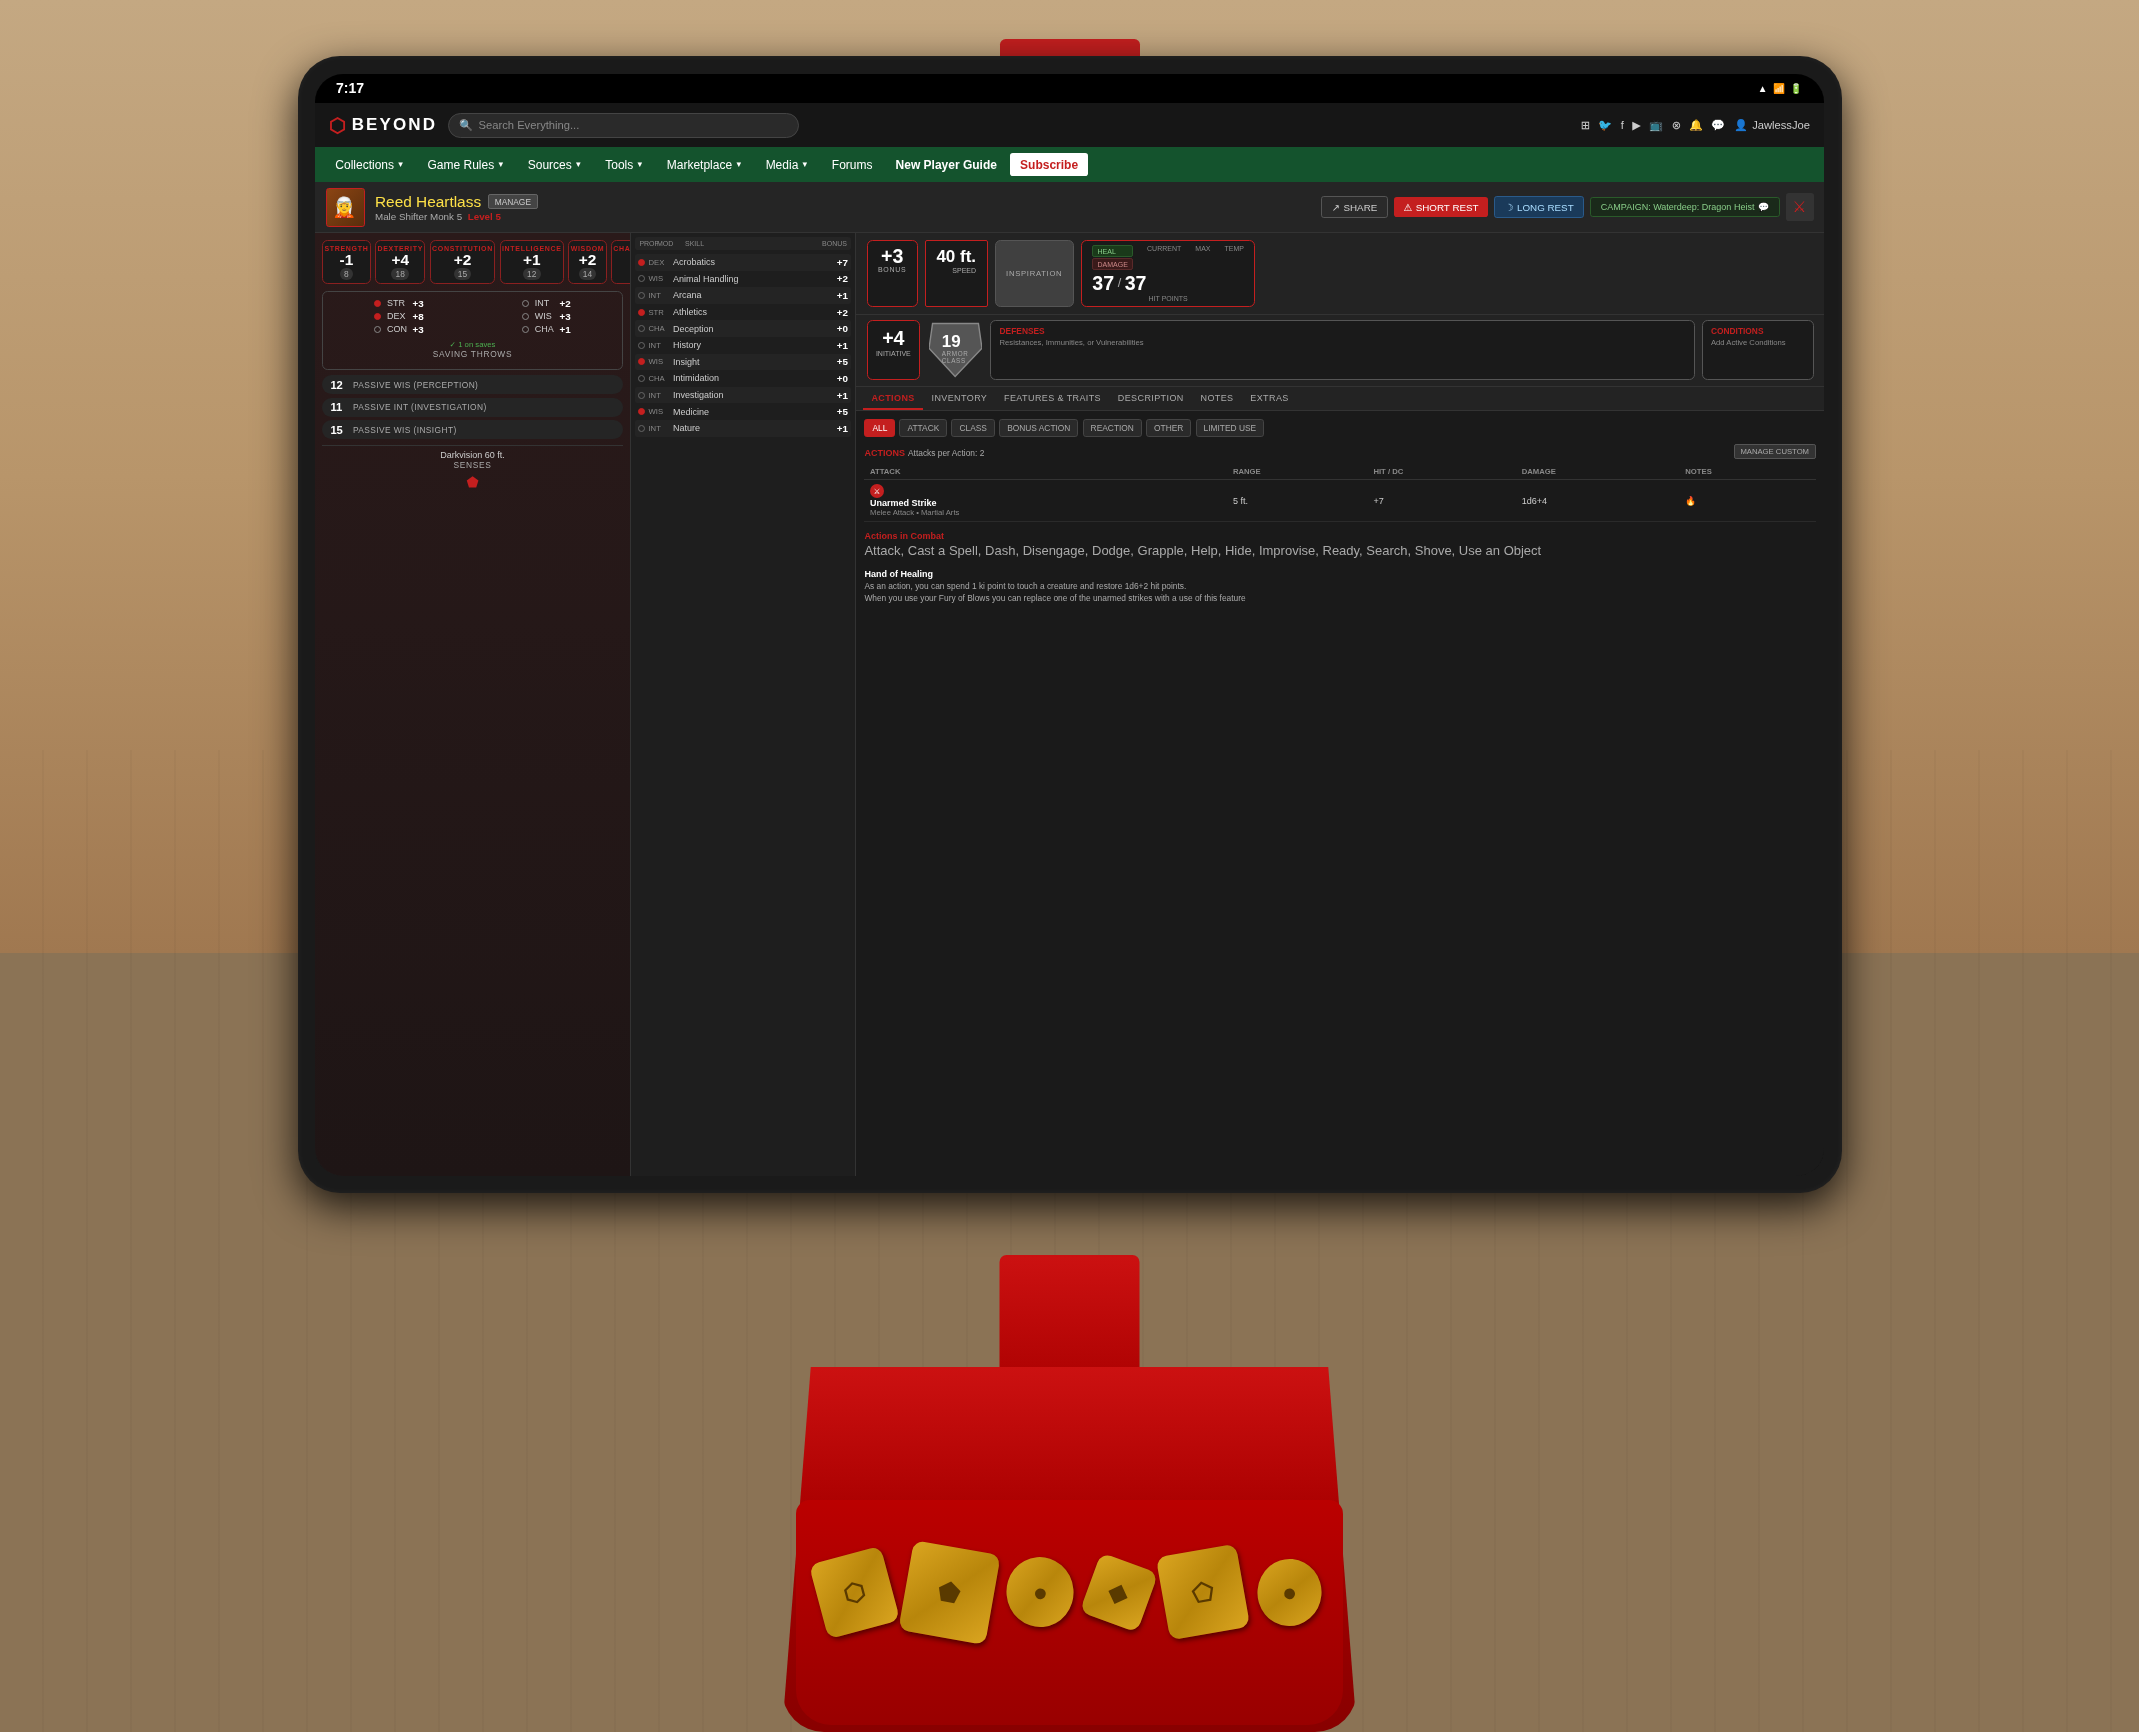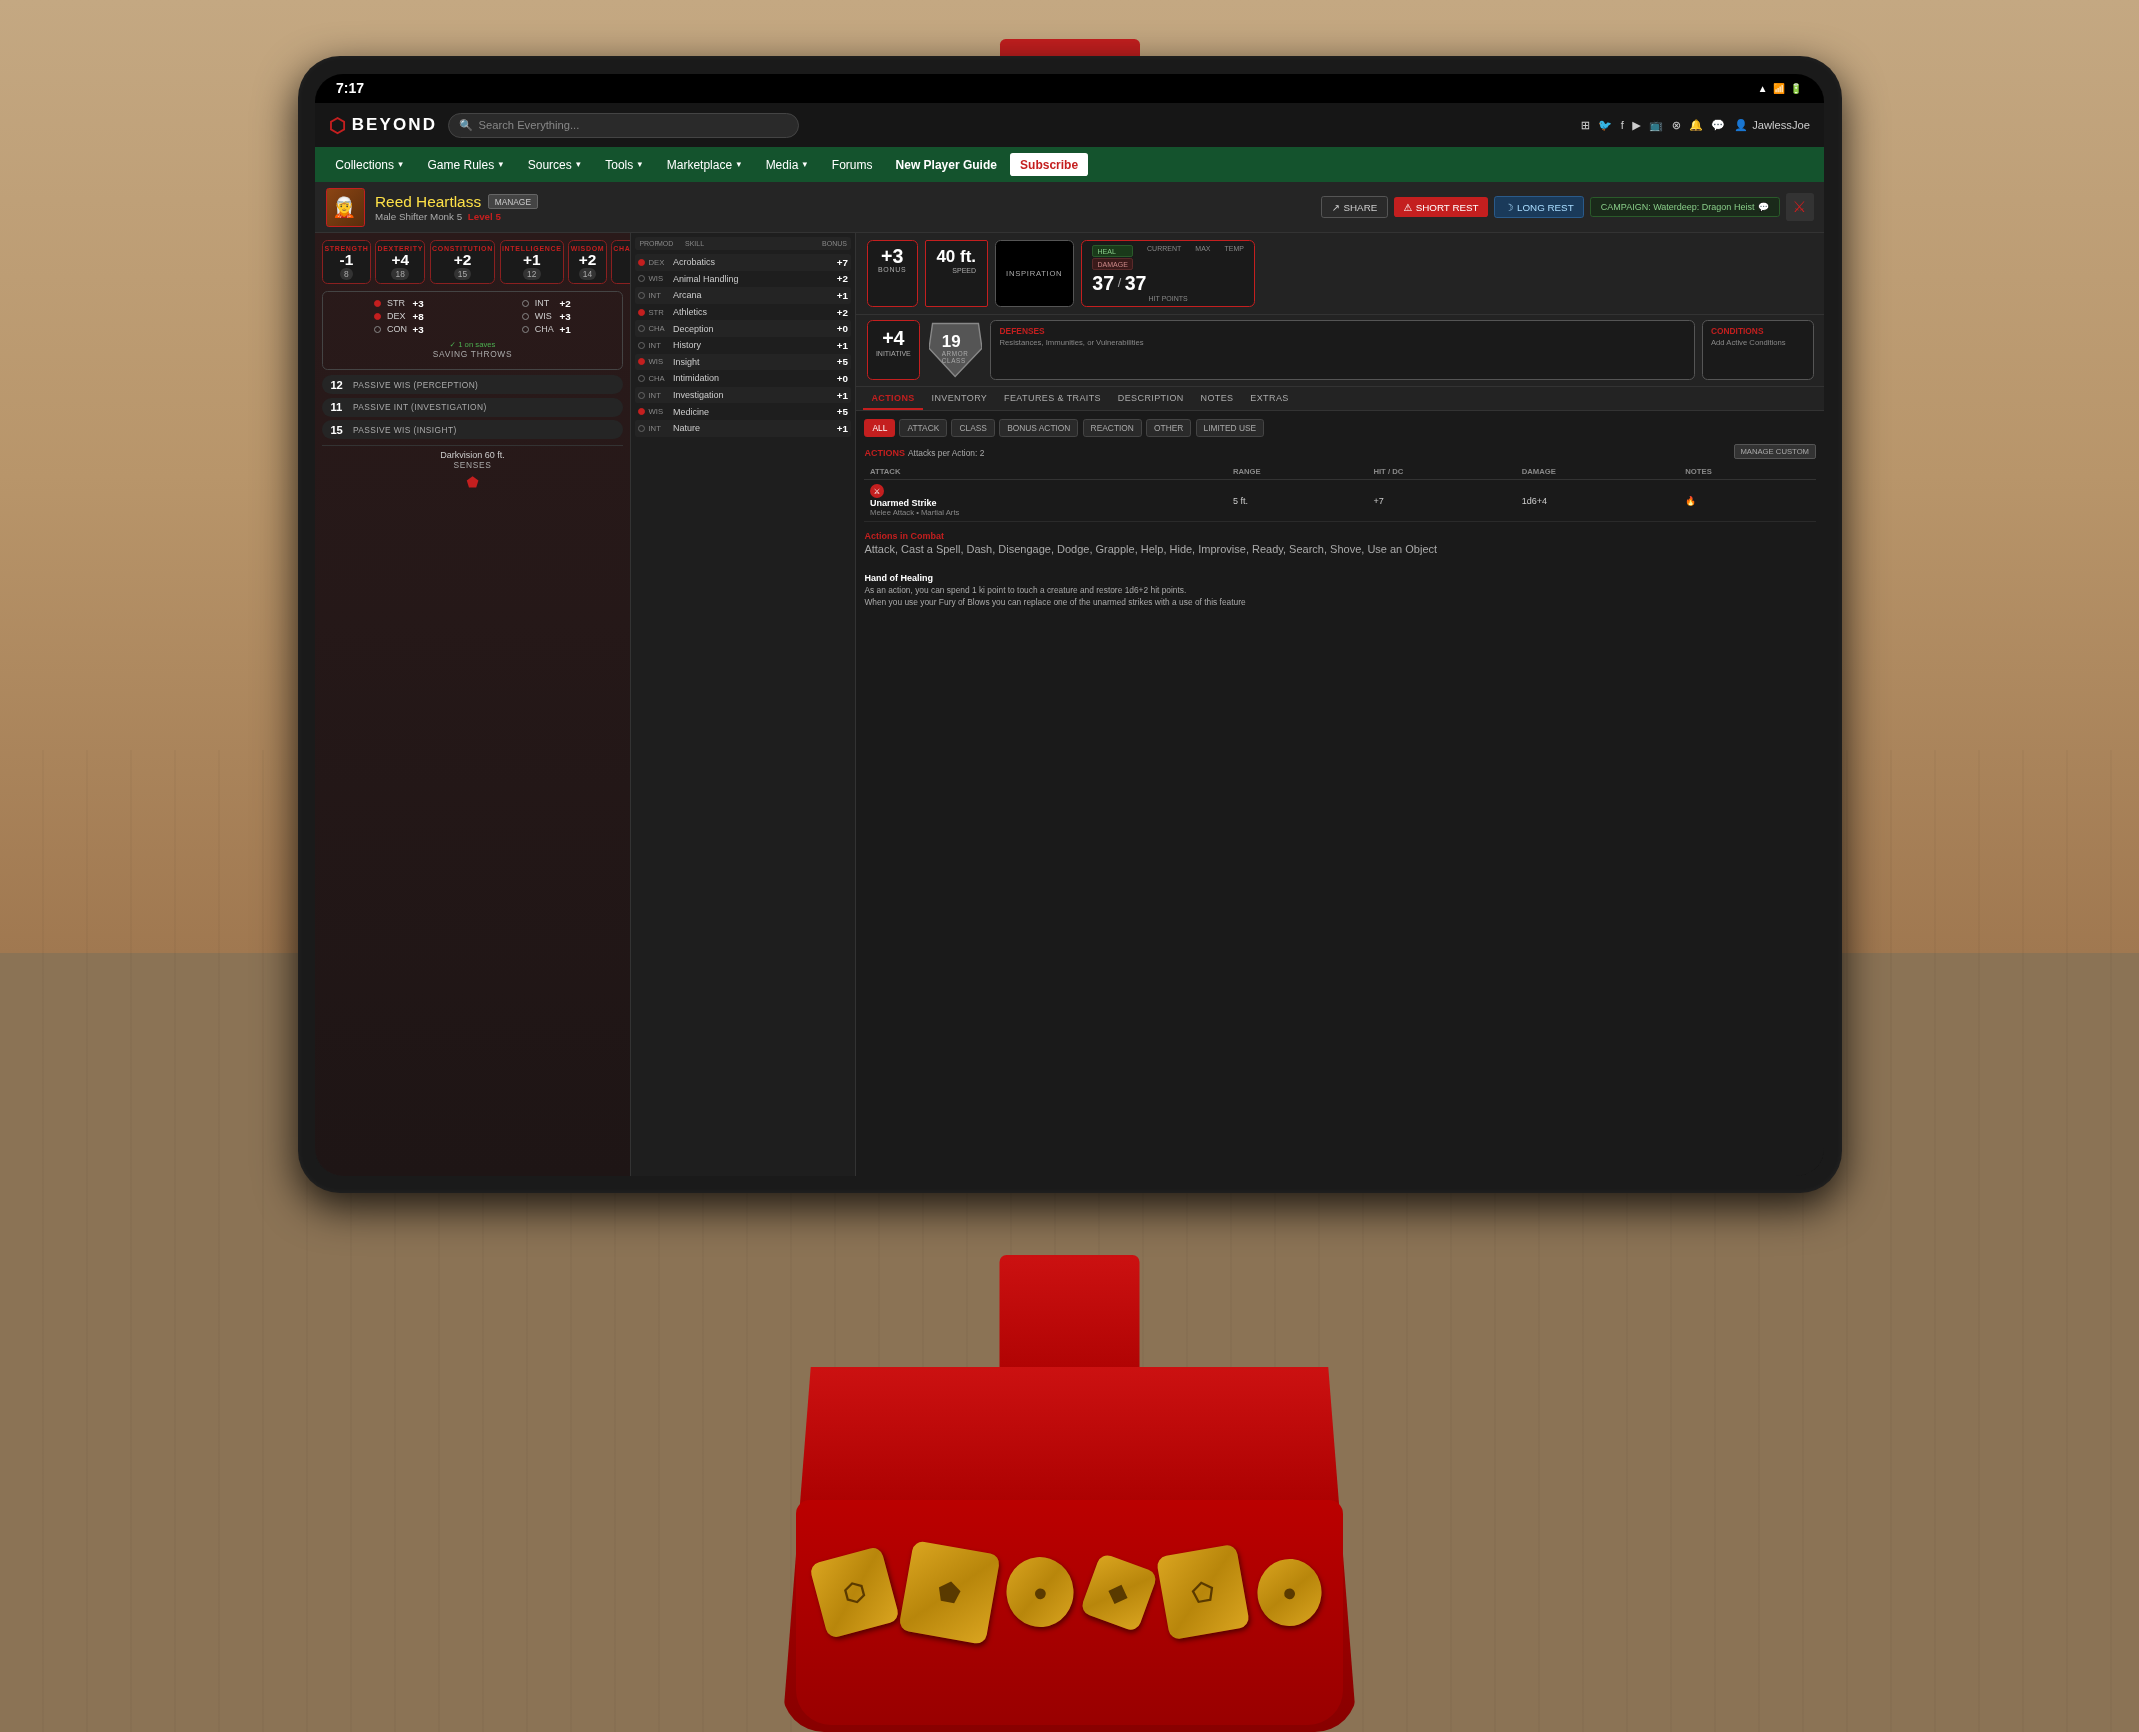--- a/index.html
+++ b/index.html
@@ -688,21 +688,21 @@
     }
 
     .speed-label {
       color: #aaa;
       font-size: 7px;
     }
 
     .inspiration-box {
       border: 1.4px solid #555;
       border-radius: 5.6px;
-      background: #000000;
+      background: #404040;
       padding: 5.6px 10.5px;
       display: flex;
       flex-direction: column;
       align-items: center;
       justify-content: center;
     }
 
     .insp-label {
       color: #aaa;
       font-size: 7.7px;
@@ -956,22 +956,22 @@
 
     .section-header {
       color: #C41F1F;
       font-size: 9px;
       font-weight: bold;
       margin: 5.6px 0 2.8px;
     }
 
     .action-description {
       color: #aaa;
-      font-size: 11px;
-      margin-bottom: 18px;
+      font-size: 13px;
+      margin-bottom: 11px;
     }
 
     .feature-title {
       color: #fff;
       font-size: 9px;
       font-weight: bold;
       margin-bottom: 1.4px;
     }
 
     .feature-desc {

